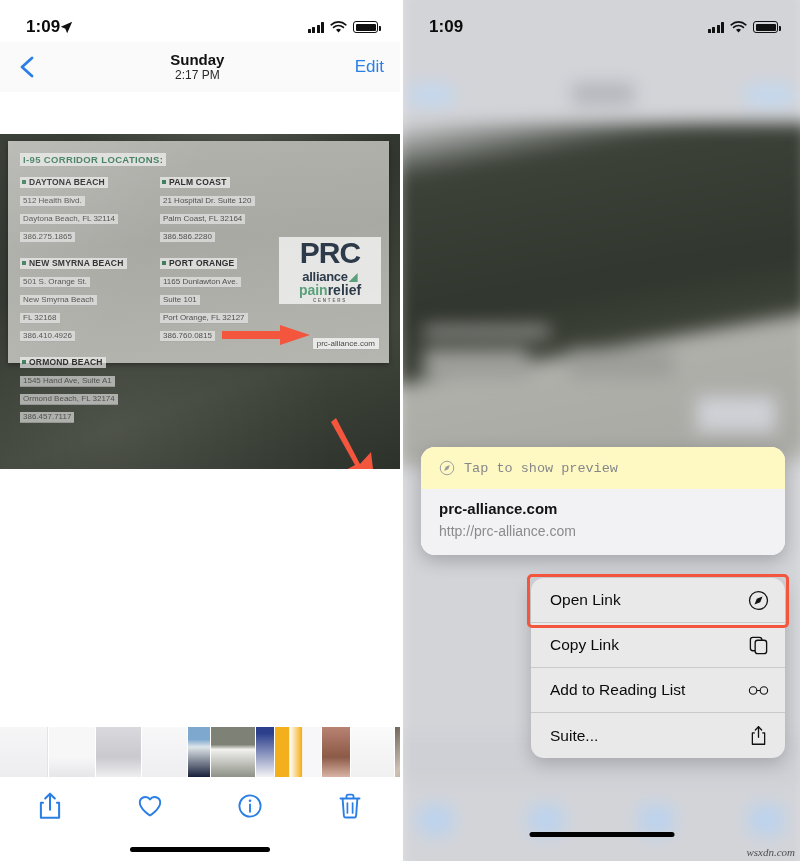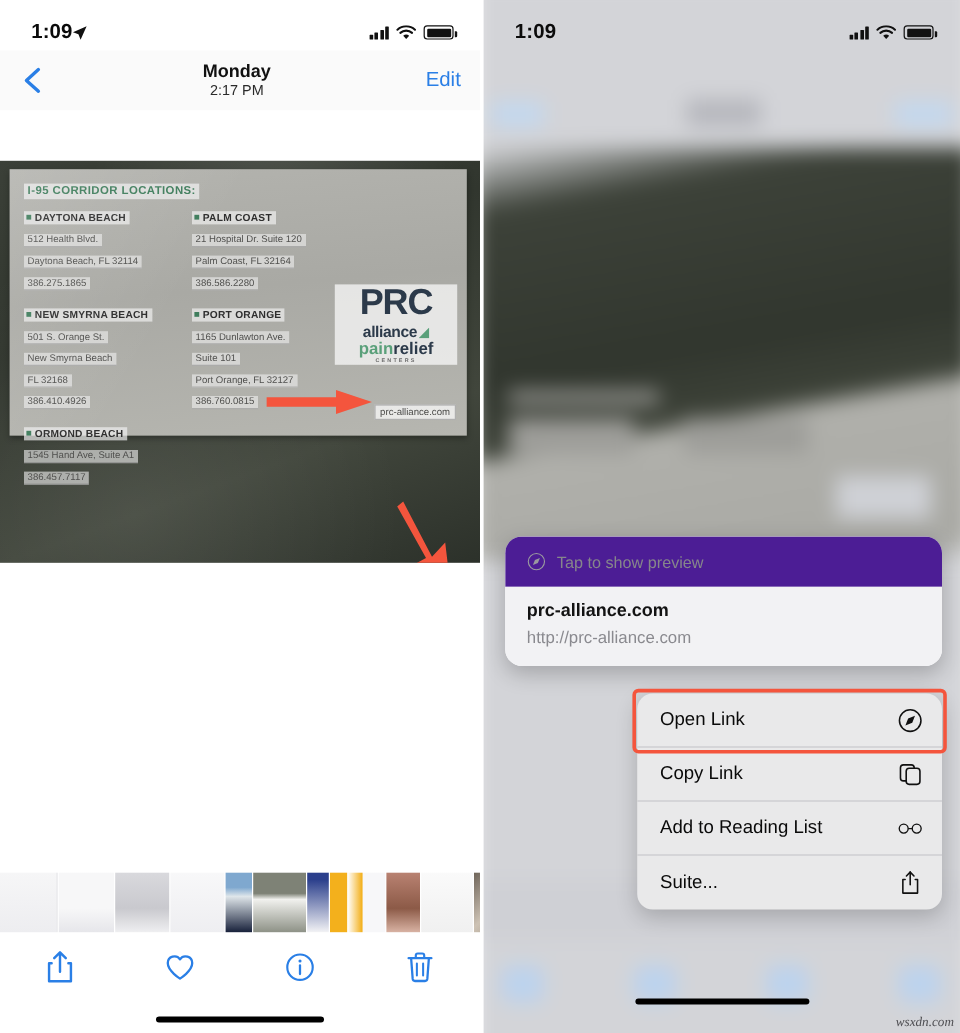--- a/index.html
+++ b/index.html
@@ -121,21 +121,21 @@
            background:#bcd3ee; }
 
   .rt-homebar { position:absolute; left:50%; transform:translateX(-50%); bottom:24px;
                 width:145px; height:5px; background:#000; border-radius:3px; }
 
   
   .linksheet { position:absolute; left:18px; top:447px; width:364px;
                border-radius:14px; overflow:hidden; background:#fff;
                box-shadow:0 6px 18px rgba(0,0,0,.22); }
   .ls-top { padding:13px 18px; display:flex; align-items:center; gap:9px;
-            background:#4c1d95; }
+            background:#fef9c3;font-family:Liberation Mono, monospace; }
   .ls-top-text { font-size:13.5px; color:#86868b; }
   .ls-body { padding:11px 18px 16px; background:#f2f2f4; }
   .ls-title { font-size:15px; font-weight:bold; color:#131313; }
   .ls-url { font-size:14px; color:#8a8a8f; margin-top:6px; }
 
   
   .ctxmenu { position:absolute; left:128px; top:578px; width:254px;
              border-radius:13px; overflow:hidden; background:#e9e9ea;
              box-shadow:0 6px 18px rgba(0,0,0,.2); }
   .ctx-item { height:45px; display:flex; align-items:center; justify-content:space-between;
@@ -179,21 +179,21 @@
             <span></span>
           </span>
       </div>
     </div>
 
     <div class="navbar">
       <svg class="back-chevron" viewBox="0 0 24 24">
         <path d="M16 3 6 12l10 9" stroke="#2a7fe6" stroke-width="2.8" fill="none" stroke-linecap="round" stroke-linejoin="round"></path>
       </svg>
       <div class="nav-center">
-        <div class="nav-title">Monday</div>
+        <div class="nav-title">Sunday</div>
         <div class="nav-sub">2:17 PM</div>
       </div>
       <div class="nav-edit">Edit</div>
     </div>
 
     <div class="nav-gap"></div>
 
     <div class="photo">
 
       <div class="card">
@@ -209,20 +209,21 @@
           <div class="loc-block">
             <span class="loc-name">NEW SMYRNA BEACH</span>
             <span class="lw"><span class="loc-line">501 S. Orange St.</span></span>
             <span class="lw"><span class="loc-line">New Smyrna Beach</span></span>
             <span class="lw"><span class="loc-line">FL 32168</span></span>
             <span class="lw"><span class="loc-line">386.410.4926</span></span>
           </div>
           <div class="loc-block">
             <span class="loc-name">ORMOND BEACH</span>
             <span class="lw"><span class="loc-line">1545 Hand Ave, Suite A1</span></span>
+            <span class="lw"><span class="loc-line">Ormond Beach, FL 32174</span></span>
             <span class="lw"><span class="loc-line">386.457.7117</span></span>
           </div>
         </div>
 
         <div class="loc-col" style="left:152px; top:30px; width:150px;">
           <div class="loc-block">
             <span class="loc-name">PALM COAST</span>
             <span class="lw"><span class="loc-line">21 Hospital Dr. Suite 120</span></span>
             <span class="lw"><span class="loc-line">Palm Coast, FL 32164</span></span>
             <span class="lw"><span class="loc-line">386.586.2280</span></span>

